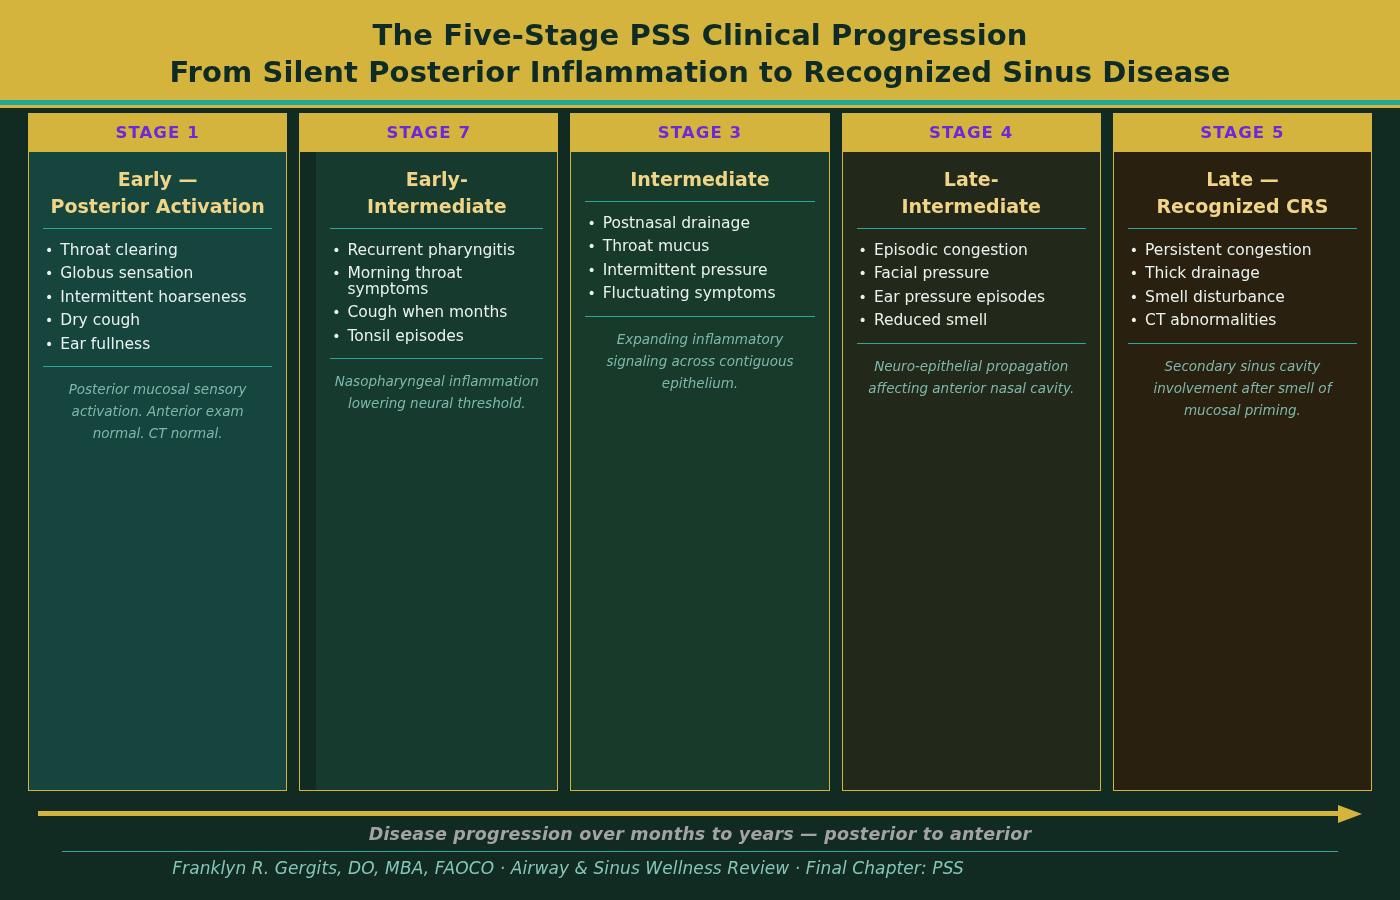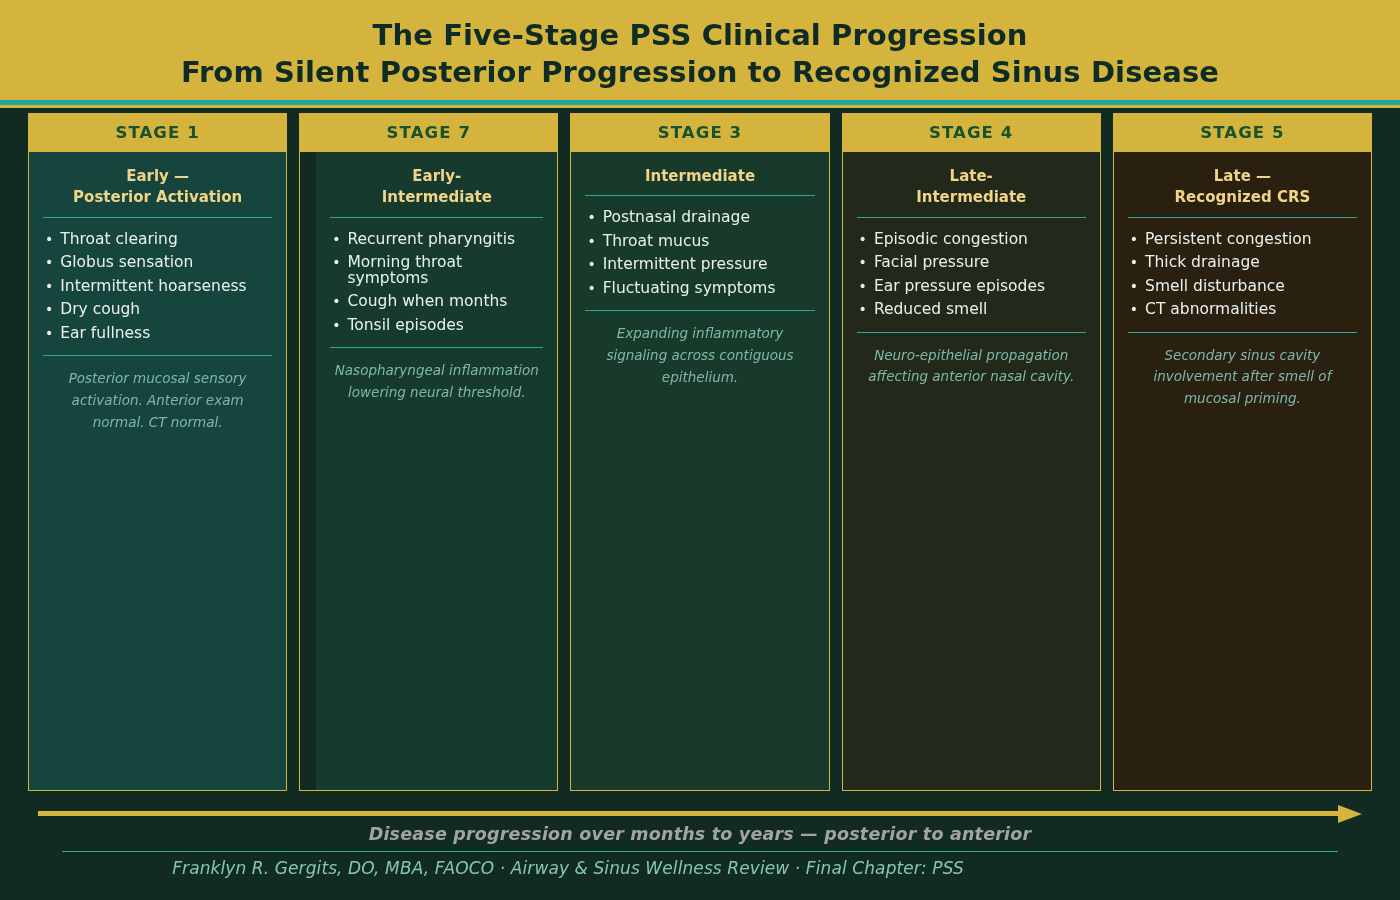--- a/index.html
+++ b/index.html
@@ -60,39 +60,39 @@
   .card {
     flex: 1 1 0;
     display: flex;
     flex-direction: column;
     border: 1px solid #D4B43C;
     overflow: hidden;
   }
 
   .card-header {
     background: #D4B43C;
-    color: #14532d;
+    color: #6d28d9;
     font-size: 16.5px;
     font-weight: bold;
     letter-spacing: 1.1px;
     text-align: center;
     padding: 9px 4px 10px;
     flex: 0 0 auto;
   }
 
   .card-body {
     flex: 1 1 auto;
     padding: 12px 14px 10px;
     display: flex;
     flex-direction: column;
   }
 
   .card-title {
     color: #F0D487;
-    font-size: 15px;
+    font-size: 19px;
     font-weight: bold;
     text-align: center;
     line-height: 1.42;
     padding: 2px 2px 8px;
     white-space: pre-line;
   }
 
   .rule {
     height: 1px;
     background: #2AA89A;
@@ -194,21 +194,21 @@
     font-size: 17px;
     font-style: italic;
     letter-spacing: 0.1px;
   }
 </style>
 </head>
 <body>
 
 <div class="header">
   <div class="header-line">The Five-Stage PSS Clinical Progression</div>
-  <div class="header-line">From Silent Posterior Progression to Recognized Sinus Disease</div>
+  <div class="header-line">From Silent Posterior Inflammation to Recognized Sinus Disease</div>
 </div>
 <div class="accent-bar"></div>
 
 <div class="cards" id="cards">
     <div class="card">
       <div class="card-header">STAGE 1</div>
       <div class="card-body" style="background: rgb(22, 69, 62);">
         <div class="card-title">Early —
 Posterior Activation</div>
         <div class="rule"></div>

